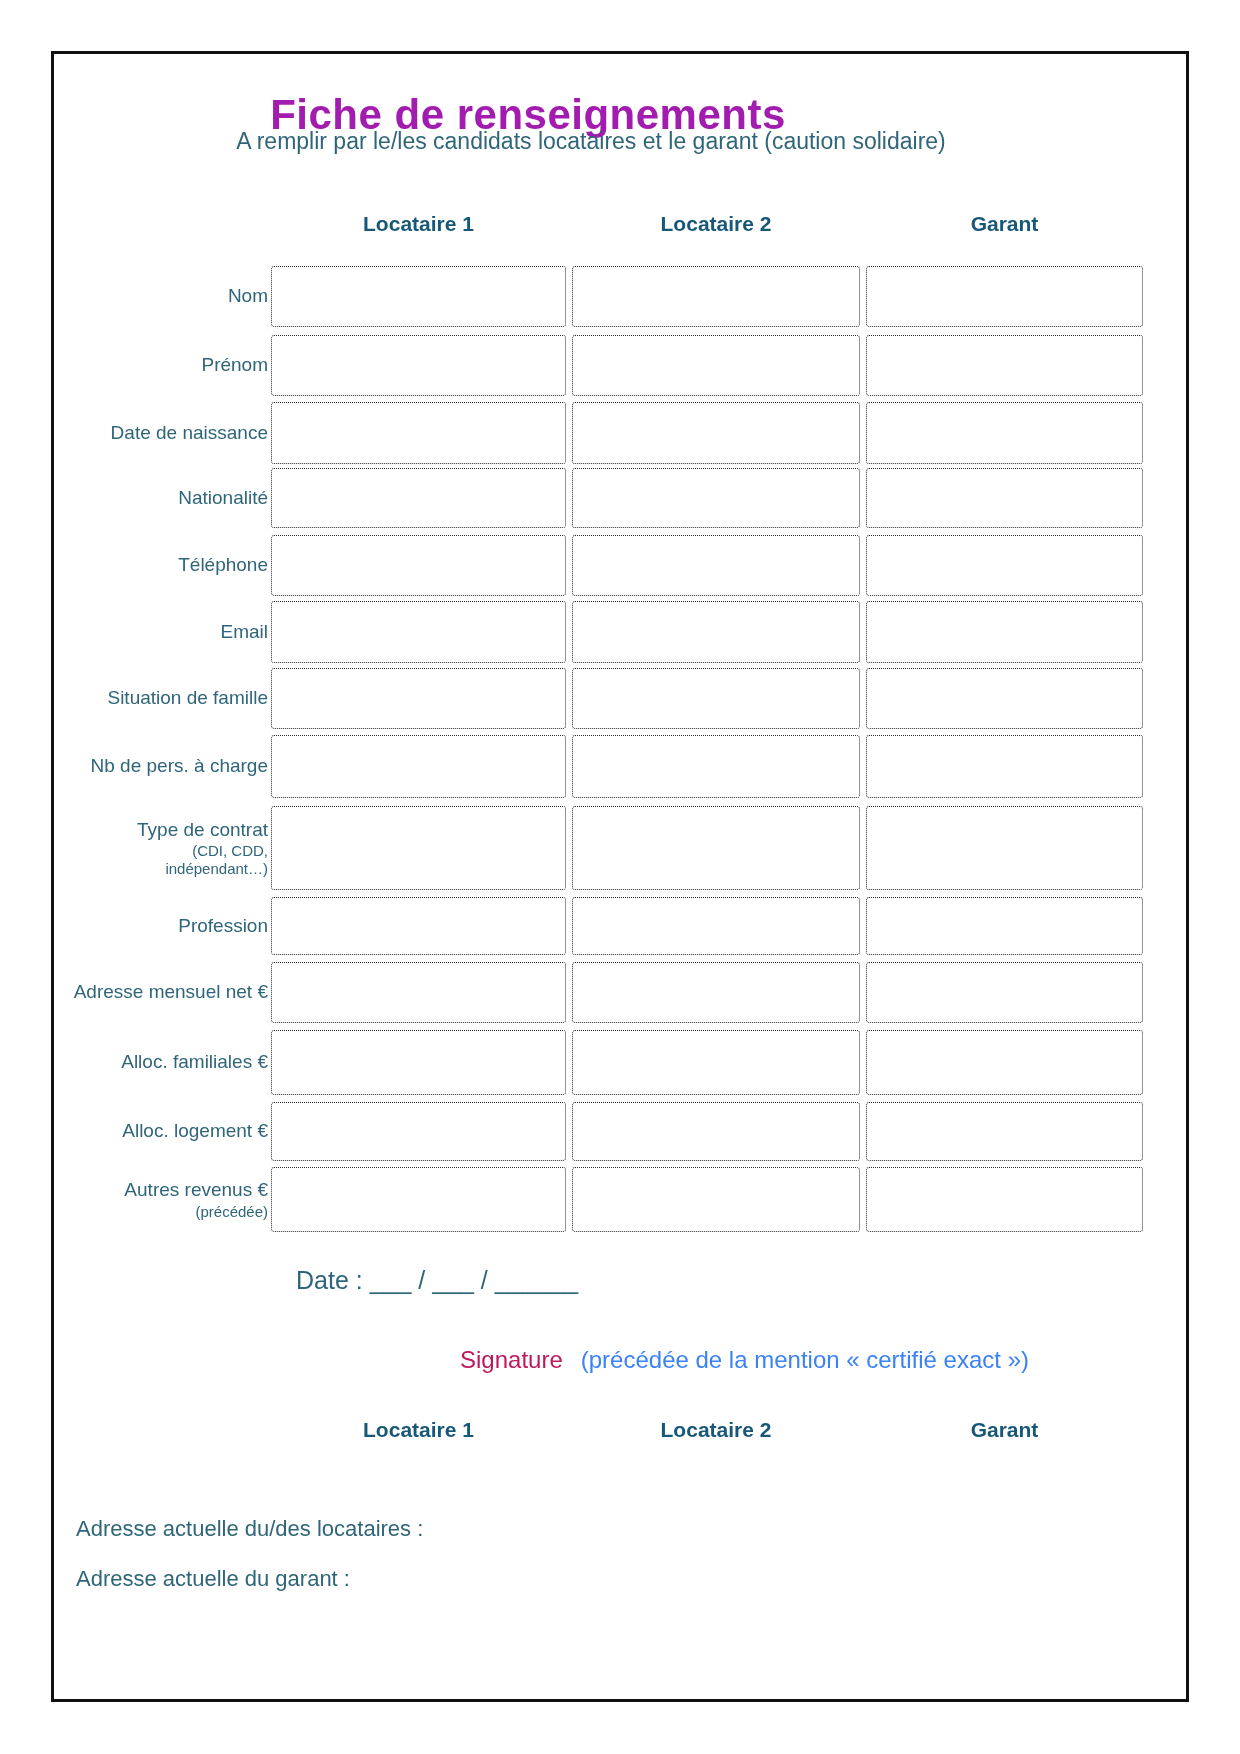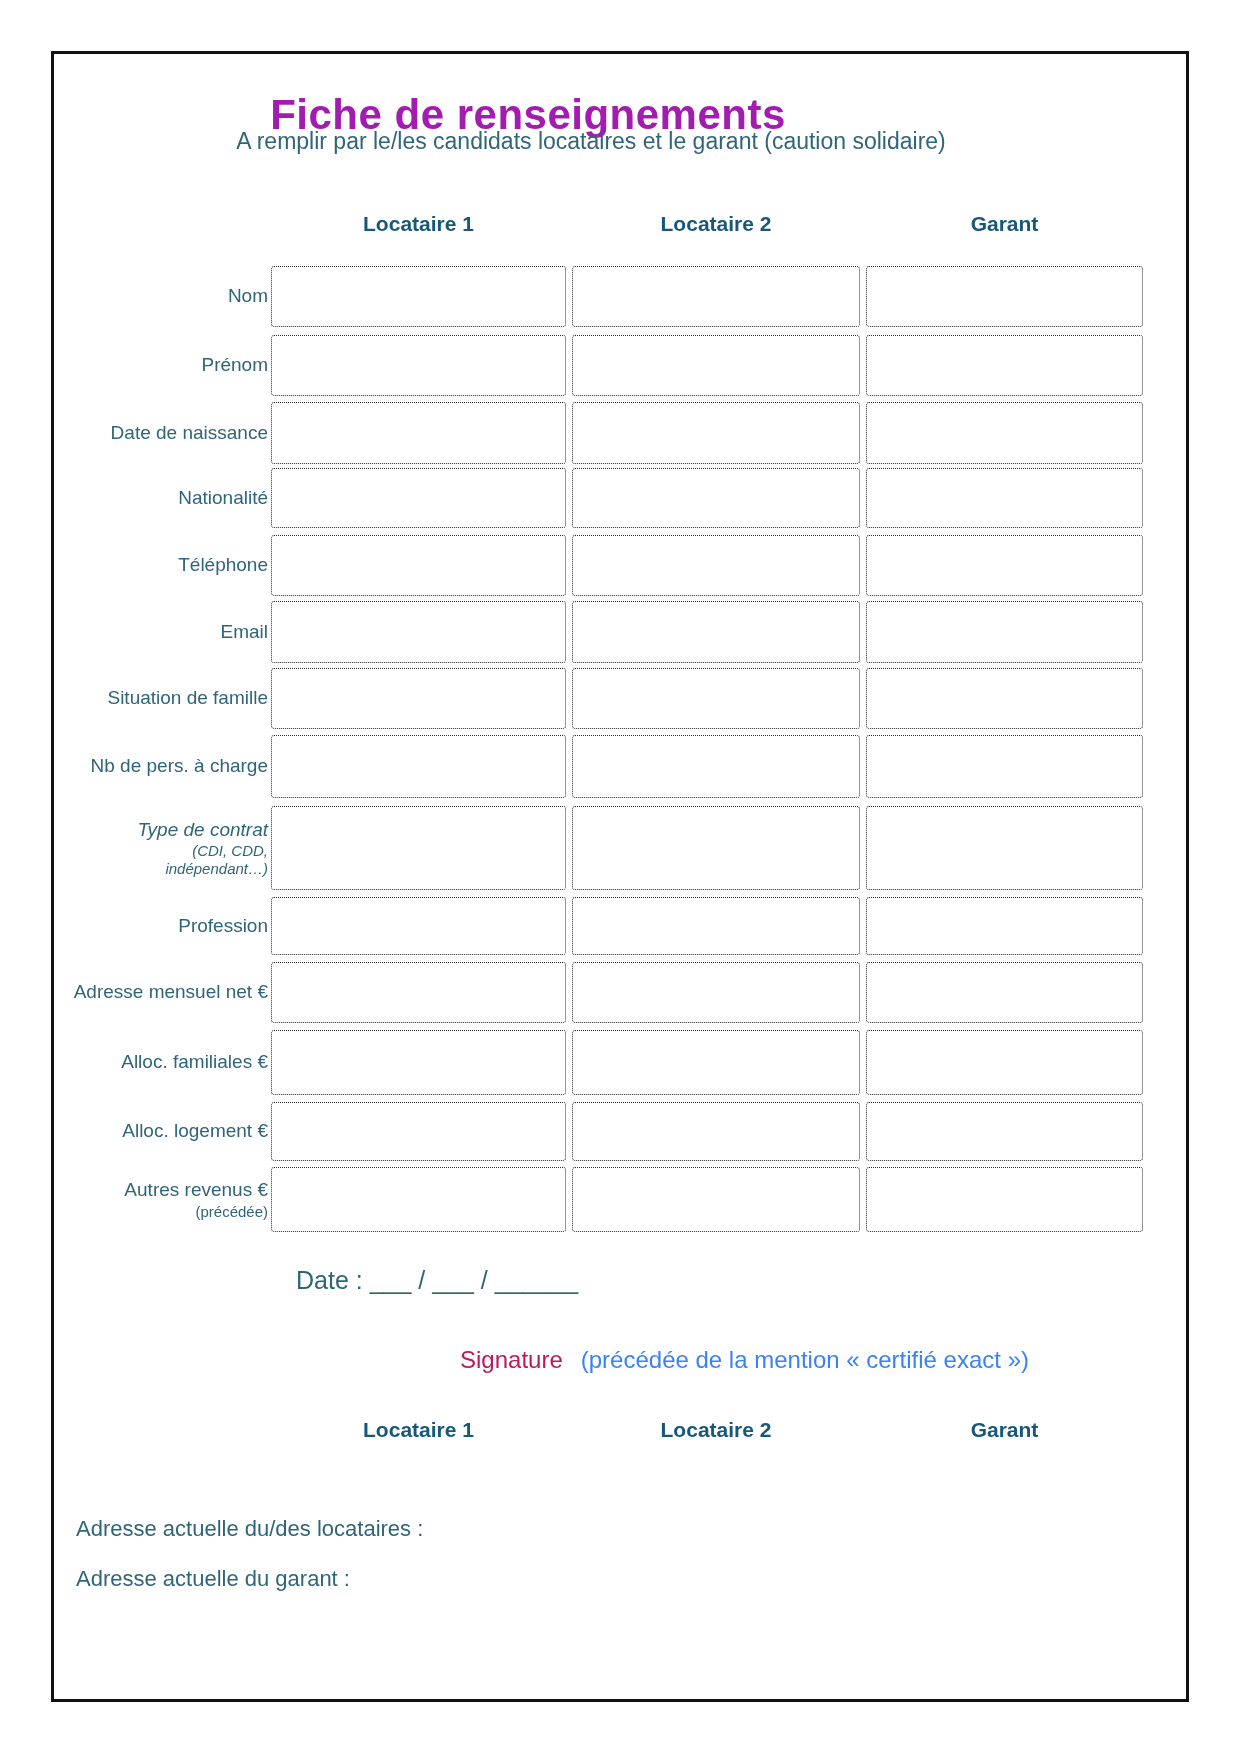--- a/index.html
+++ b/index.html
@@ -98,21 +98,21 @@
     </div>
     <div class="cell" style="left: 271px; top: 668px; width: 295px; height: 61px;"></div>
     <div class="cell" style="left: 572px; top: 668px; width: 288px; height: 61px;"></div>
     <div class="cell" style="left: 866px; top: 668px; width: 277px; height: 61px;"></div>
     <div class="row-label" style="left: 40px; top: 735px; width: 228px; height: 63px;">
       <span>Nb de pers. à charge</span>
     </div>
     <div class="cell" style="left: 271px; top: 735px; width: 295px; height: 63px;"></div>
     <div class="cell" style="left: 572px; top: 735px; width: 288px; height: 63px;"></div>
     <div class="cell" style="left: 866px; top: 735px; width: 277px; height: 63px;"></div>
-    <div class="row-label" style="left: 40px; top: 806px; width: 228px; height: 84px; font-style: italic;">
+    <div class="row-label" style="left: 40px; top: 806px; width: 228px; height: 84px;">
       <span>Type de contrat</span>
       <span class="row-sublabel">(CDI, CDD,</span>
       <span class="row-sublabel">indépendant…)</span>
     </div>
     <div class="cell" style="left: 271px; top: 806px; width: 295px; height: 84px;"></div>
     <div class="cell" style="left: 572px; top: 806px; width: 288px; height: 84px;"></div>
     <div class="cell" style="left: 866px; top: 806px; width: 277px; height: 84px;"></div>
     <div class="row-label" style="left: 40px; top: 897px; width: 228px; height: 58px;">
       <span>Profession</span>
     </div>

